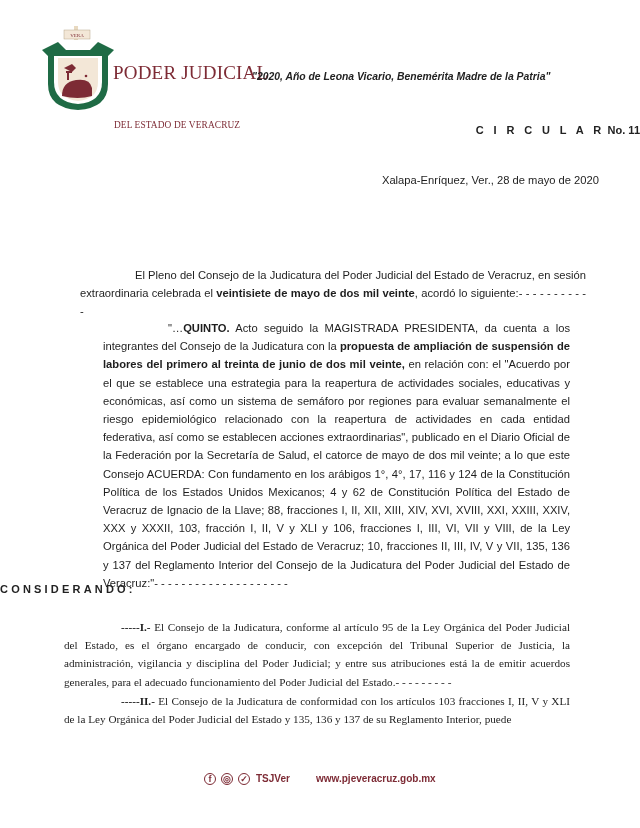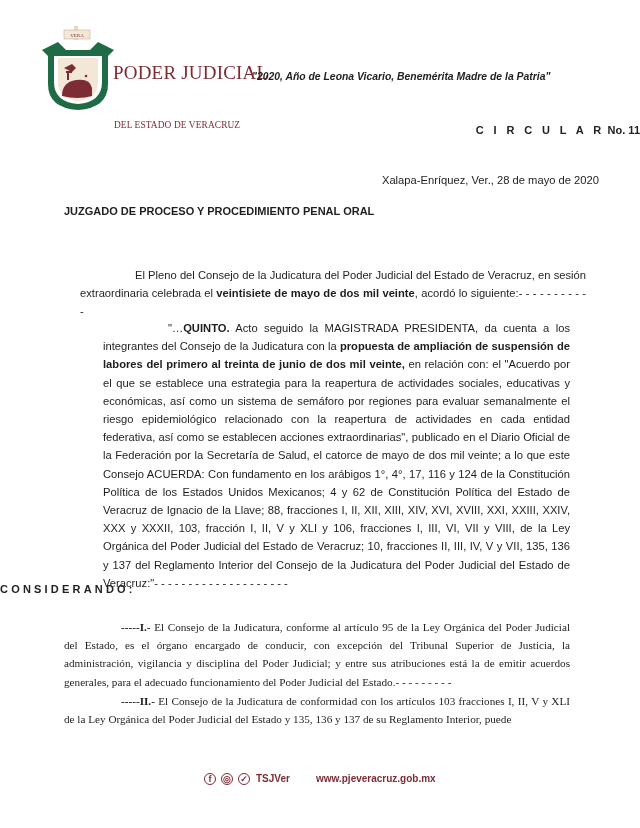--- a/index.html
+++ b/index.html
@@ -55,21 +55,20 @@
 <div class="motto">"2020, Año de Leona Vicario, Benemérita Madre de la Patria"</div>
 
 <div class="circ-title">
   <span class="sp">C I R C U L A R</span>
   <span>No. 11</span>
 </div>
 
 <div class="place-date">Xalapa-Enríquez, Ver., 28 de mayo de 2020</div>
 
 <div class="addressee">
-  <div>JUZGADO DE PROCESO Y PROCEDIMIENTO PENAL ORAL</div>
 </div>
 
 <div class="para p1 indent1"><span>El Pleno del Consejo de la Judicatura del Poder Judicial del Estado de Veracruz, en sesión extraordinaria celebrada el </span><b>veintisiete de mayo de dos mil veinte</b><span>, acordó lo siguiente:- - - - - - - - - - -</span></div>
 
 <div class="para p2 indent2"><span>"…</span><b>QUINTO.</b><span> Acto seguido la MAGISTRADA PRESIDENTA, da cuenta a los integrantes del Consejo de la Judicatura con la </span><b>propuesta de ampliación de suspensión de labores del primero al treinta de junio de dos mil veinte,</b><span> en relación con: el "Acuerdo por el que se establece una estrategia para la reapertura de actividades sociales, educativas y económicas, así como un sistema de semáforo por regiones para evaluar semanalmente el riesgo epidemiológico relacionado con la reapertura de actividades en cada entidad federativa, así como se establecen acciones extraordinarias", publicado en el Diario Oficial de la Federación por la Secretaría de Salud, el catorce de mayo de dos mil veinte; a lo que este Consejo ACUERDA: Con fundamento en los arábigos 1°, 4°, 17, 116 y 124 de la Constitución Política de los Estados Unidos Mexicanos; 4 y 62 de Constitución Política del Estado de Veracruz de Ignacio de la Llave; 88, fracciones I, II, XII, XIII, XIV, XVI, XVIII, XXI, XXIII, XXIV, XXX y XXXII, 103, fracción I, II, V y XLI y 106, fracciones I, III, VI, VII y VIII, de la Ley Orgánica del Poder Judicial del Estado de Veracruz; 10, fracciones II, III, IV, V y VII, 135, 136 y 137 del Reglamento Interior del Consejo de la Judicatura del Poder Judicial del Estado de Veracruz:"- - - - - - - - - - - - - - - - - - - -</span></div>
 
 <div class="considerando">CONSIDERANDO:</div>
 
 <div class="para p3 indent3"><b>-----I.-</b><span> El Consejo de la Judicatura, conforme al artículo 95 de la Ley Orgánica del Poder Judicial del Estado, es el órgano encargado de conducir, con excepción del Tribunal Superior de Justicia, la administración, vigilancia y disciplina del Poder Judicial; y entre sus atribuciones está la de emitir acuerdos generales, para el adecuado funcionamiento del Poder Judicial del Estado.- - - - - - - - -</span></div>
 

